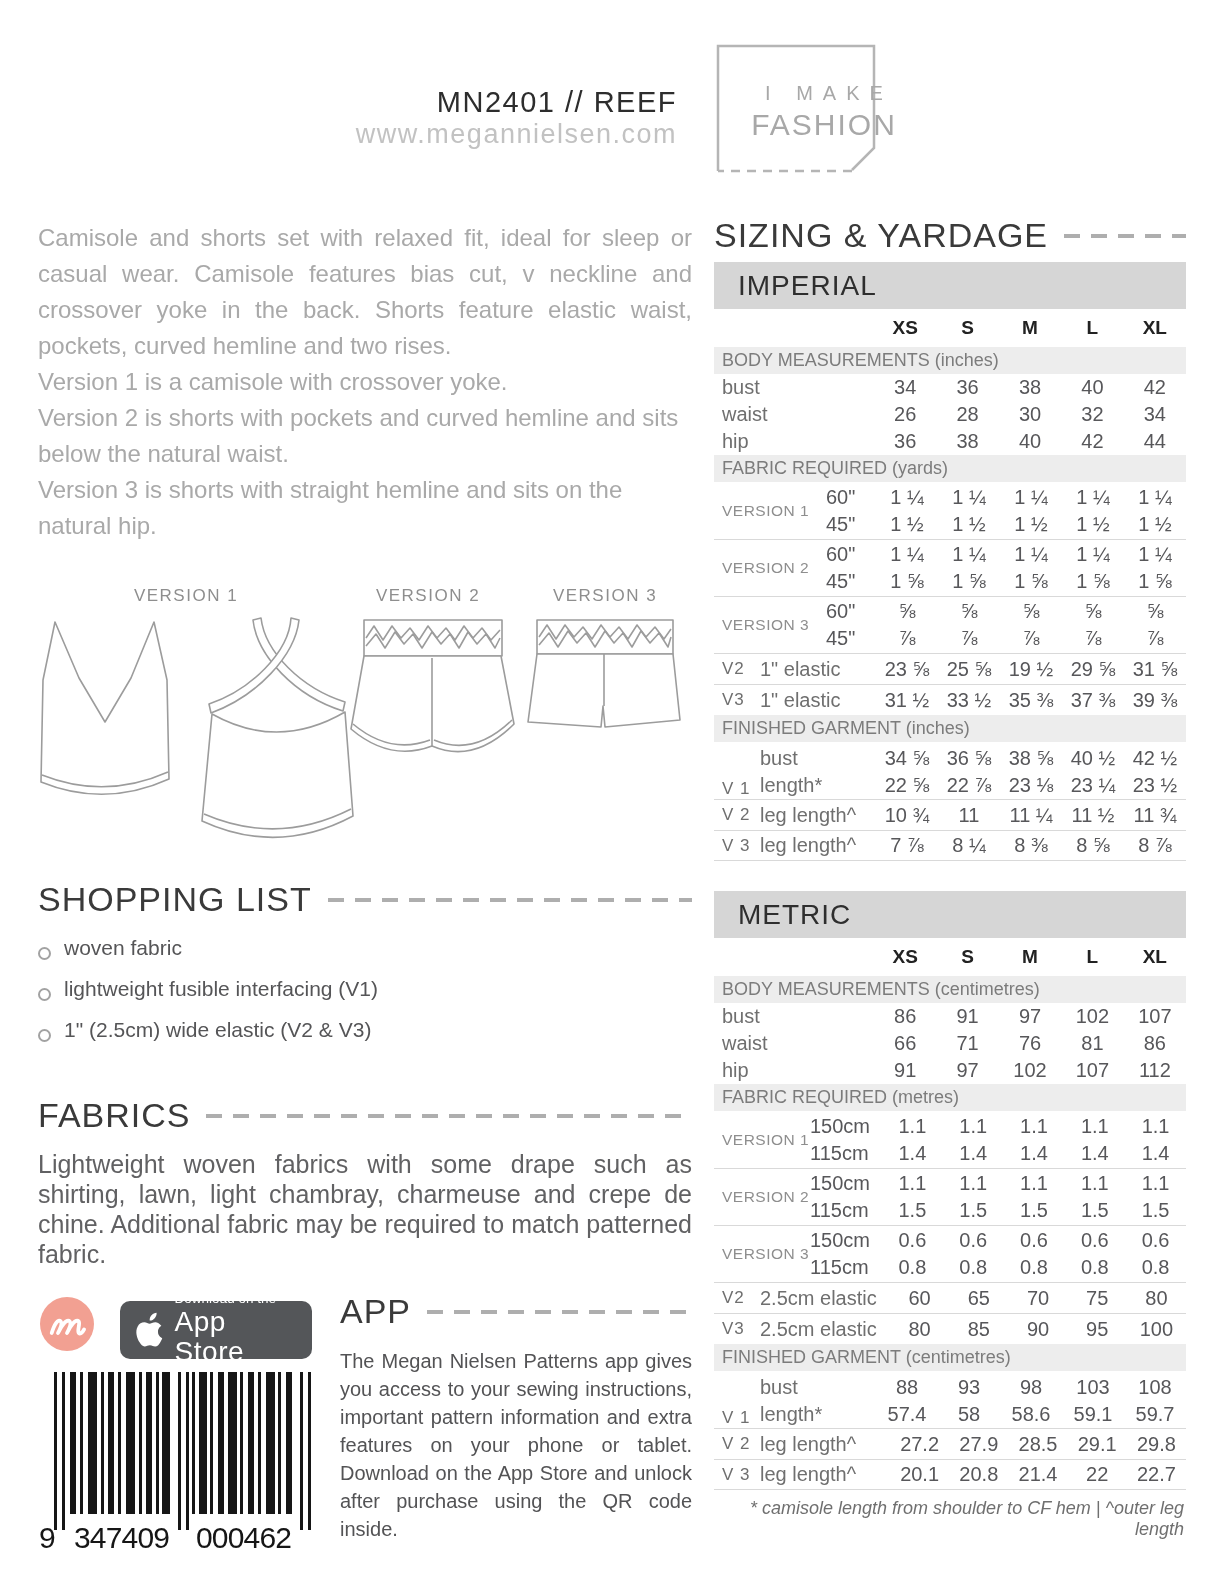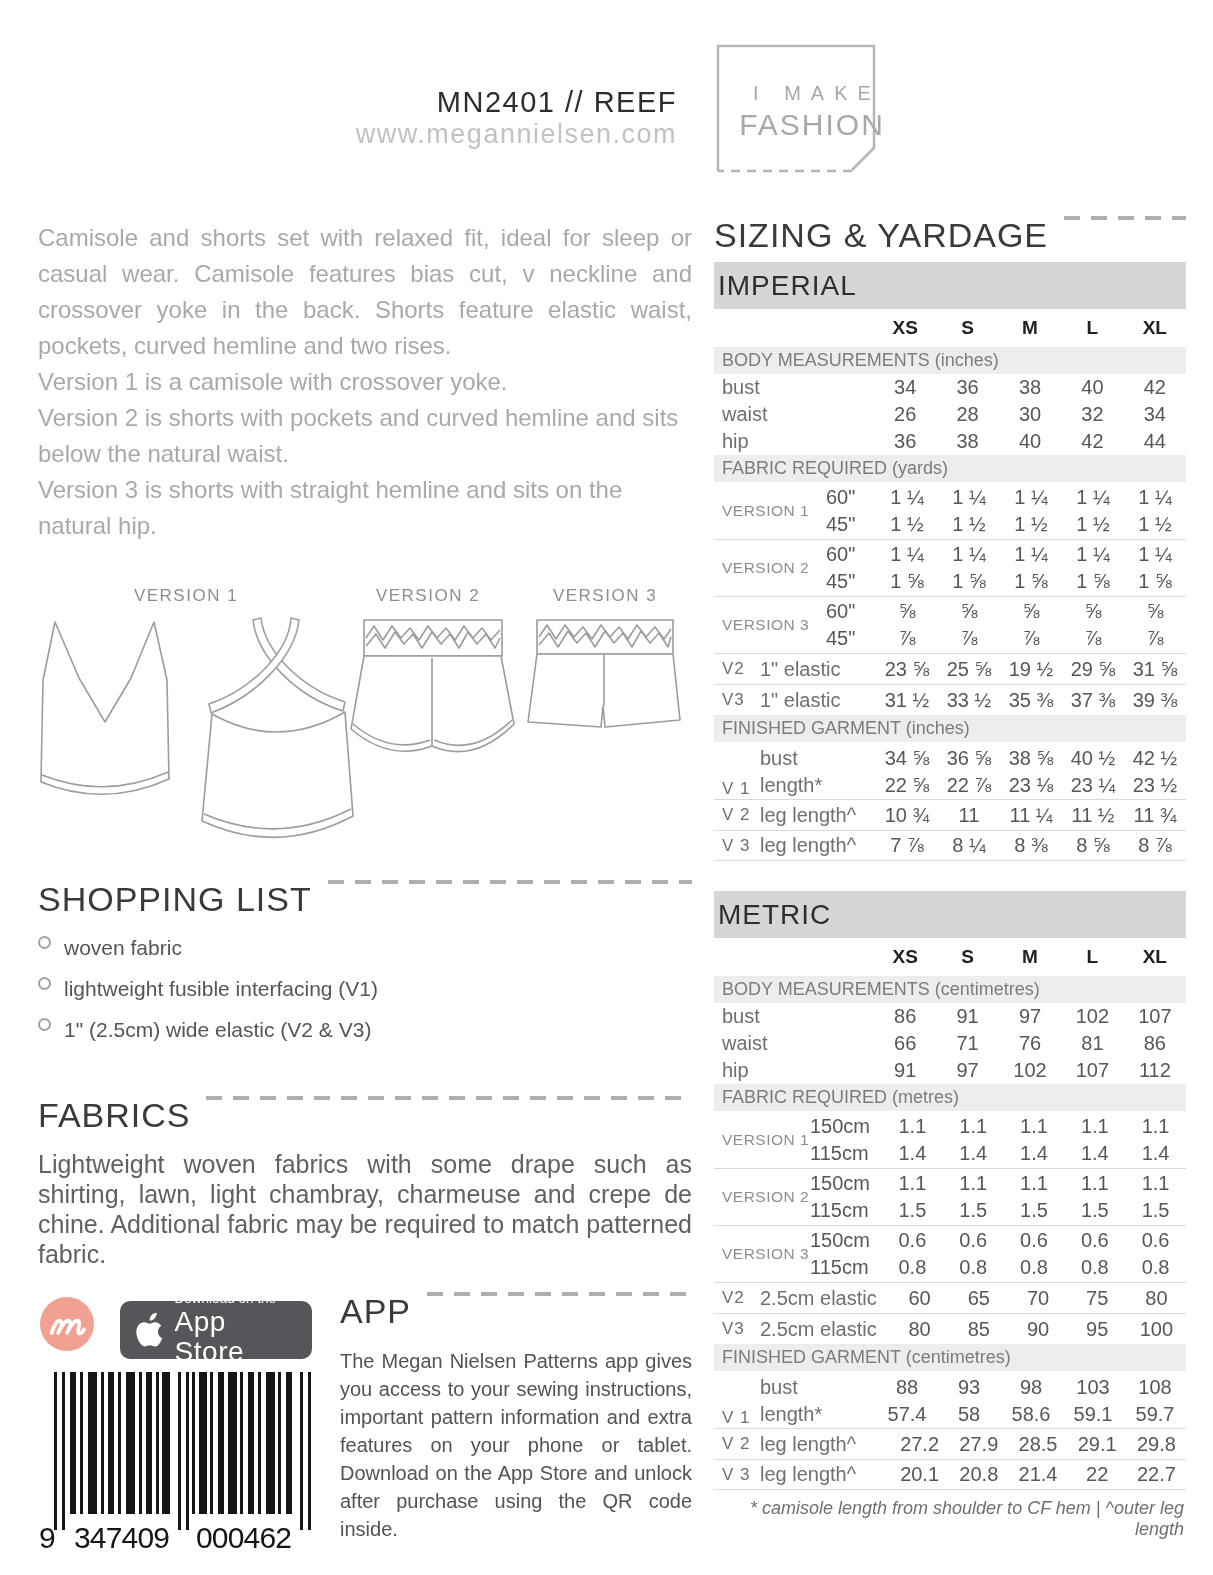--- a/index.html
+++ b/index.html
@@ -3,39 +3,39 @@
 <meta charset="utf-8">
 <style>
   * { margin:0; padding:0; box-sizing:border-box; }
   body { background:#fff; font-family:"Liberation Sans", sans-serif; }
   .page { position:relative; width:1213px; height:1575px; background:#ffffff; overflow:hidden; }
 
   
   .brand { position:absolute; top:86px; right:536px; text-align:right; }
   .pattern-title { font-size:29px; color:#2d2d2d; letter-spacing:1.5px; }
   .website { font-size:27px; color:#c2c2c2; letter-spacing:1.5px; }
-  .logo-box { position:absolute; left:716px; top:44px; width:192px; height:130px; }
+  .logo-box { position:absolute; left:716px; top:44px; width:192px; height:130px;padding-left:12px; }
   .logo-box svg { position:absolute; left:0; top:0; }
   .logo-l1 { position:absolute; top:38px; width:100%; text-align:center; font-size:20px; letter-spacing:10px; color:#a8a8a8; text-indent:10px; }
   .logo-l2 { position:absolute; top:64px; width:100%; text-align:center; font-size:30px; letter-spacing:2px; color:#a8a8a8; font-weight:300; }
 
   
   .desc { position:absolute; left:38px; top:220px; width:654px; font-size:24px; line-height:36px; color:#a9a9a9; }
   .desc .just { text-align:justify; }
 
   .versions-row { position:absolute; left:38px; top:586px; width:660px; height:268px; }
   .vlabel { position:absolute; top:0; transform:translateX(-50%); font-size:17px; letter-spacing:1.5px; color:#8e8e8e; white-space:nowrap; }
   .versions-row svg { position:absolute; }
 
-  .sec-head { display:flex; }
+  .sec-head { display:flex; align-items:center; }
   .sec-title { font-size:34px; color:#3a3a3a; letter-spacing:1px; font-weight:300; white-space:nowrap; }
   .dash { flex:1; height:4px; margin-left:16px; background:repeating-linear-gradient(90deg,#aeaeae 0 16px,transparent 16px 27px); }
 
   .shopping { position:absolute; left:38px; top:880px; width:654px; }
-  .shop-item { display:flex; align-items:flex-start; gap:13px; margin-top:17px; font-size:21px; color:#555557; }
+  .shop-item { display:flex; align-items:flex-end; gap:13px; margin-top:17px; font-size:21px; color:#555557; }
   .bullet { width:13px; height:13px; border:2px solid #a2a2a2; border-radius:50%; flex:0 0 auto; }
 
   .fabrics { position:absolute; left:38px; top:1096px; width:654px; }
   .fabrics p { margin-top:14px; font-size:25px; line-height:30px; color:#616163; text-align:justify; }
 
   .m-logo { position:absolute; left:40px; top:1297px; width:54px; height:54px; }
   .store-badge { position:absolute; left:120px; top:1301px; width:192px; height:58px; background:#545659; border-radius:10px; display:flex; align-items:center; padding:0 14px; gap:10px; }
   .badge-text { color:#fff; line-height:1.1; }
   .badge-l1 { font-size:13.5px; }
   .badge-l2 { font-size:28px; letter-spacing:0.5px; }
@@ -43,21 +43,21 @@
 
   .app-sec { position:absolute; left:340px; top:1292px; width:352px; }
   .app-sec .sec-title { font-size:34px; }
   .app-sec p { margin-top:16px; font-size:20px; line-height:28px; color:#535355; text-align:justify; }
 
   
   .sizing-head { position:absolute; left:714px; top:216px; width:472px; }
   .table { position:absolute; left:714px; width:472px; }
   .imp { top:262px; }
   .met { top:891px; }
-  .tbar { height:47px; background:#d6d6d6; display:flex; align-items:center; padding-left:4px; font-size:28px; letter-spacing:1px; color:#2e2e2e; }
+  .tbar { height:47px; background:#d6d6d6; display:flex; align-items:center; padding-left:24px; font-size:28px; letter-spacing:1px; color:#2e2e2e; }
   .subbar { height:27px; background:#ededed; display:flex; align-items:center; padding-left:8px; font-size:18px; color:#7c7c7c; }
   .row { display:flex; align-items:center; }
   .sizehdr { height:38px; }
   .sizehdr .cell { font-weight:bold; color:#222; font-size:19px; }
   .mrow { height:27px; }
   .rlabel { width:160px; padding-left:8px; font-size:20px; color:#6f6f6f; }
   .vals { flex:1; display:flex; align-items:center; }
   .cell { flex:1; text-align:center; font-size:20px; color:#57575a; }
   .vrow { height:57px; }
   .vrow + .vrow { border-top:1px solid #d9d9d9; }

